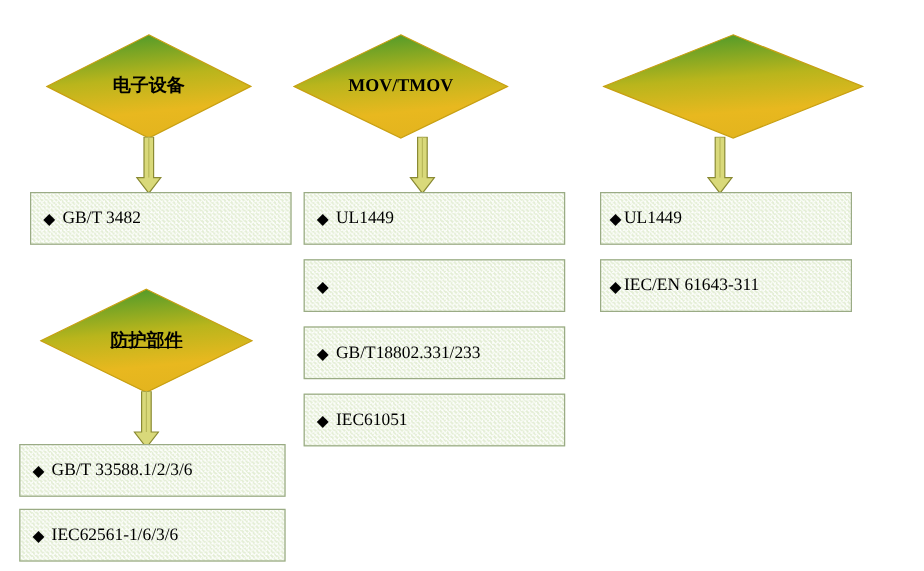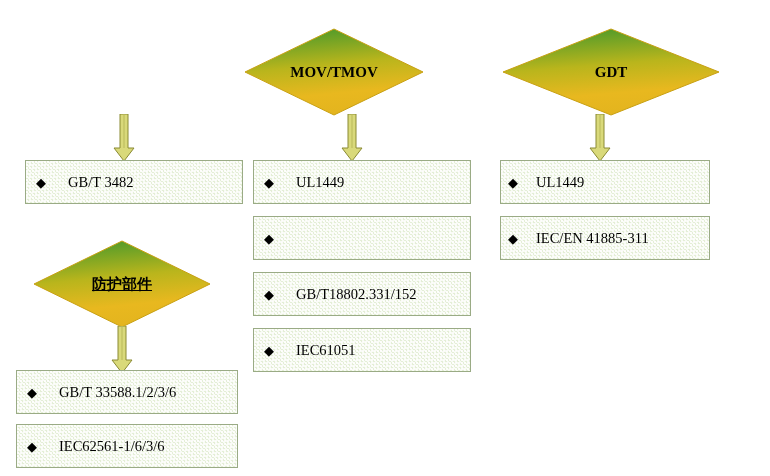--- a/index.html
+++ b/index.html
@@ -67,30 +67,43 @@
     line-height: 1;
     color: #000;
     margin-right: 6px;
     flex: 0 0 auto;
   }
   .box .btext {
     font-family: "Liberation Serif", serif;
     font-size: 14.5px;
     color: #000000;
     white-space: nowrap;
-    margin-left: 16px;
   }
   .box.tight { padding-left: 7px; }
   .box.tight .bullet { margin-right: 2px; }
 </style>
 </head>
 <body>
 
 <div class="canvas">
 
+  <div class="diamond" style="left:38px; top:28px; width:172px; height:88px;">
+    <svg width="172" height="88" viewBox="0 0 172 88">
+      <defs>
+        <linearGradient id="g1" x1="0.35" y1="0" x2="0.55" y2="1">
+          <stop offset="0%" stop-color="#4e9a2a"></stop>
+          <stop offset="42%" stop-color="#b9b51c"></stop>
+          <stop offset="75%" stop-color="#e8b81f"></stop>
+          <stop offset="100%" stop-color="#e3b41e"></stop>
+        </linearGradient>
+      </defs>
+      <polygon points="86,1 171,44 86,87 1,44" fill="url(#g1)" stroke="#c8a012" stroke-width="1"></polygon>
+    </svg>
+    <div class="dlabel" style="top:36px;">电子设备</div>
+  </div>
 
   <div class="arrow" style="left:113px; top:114px; width:22px; height:48px;">
     <svg width="22" height="48" viewBox="0 0 22 48">
       <polygon points="7,0 15,0 15,34 21,34 11,47 1,34 7,34" fill="#d9d97a" stroke="#8a8a33" stroke-width="1"></polygon>
       <line x1="11" y1="0" x2="11" y2="34" stroke="#b9b95a" stroke-width="1"></line>
     </svg>
   </div>
 
   <div class="diamond" style="left:244px; top:28px; width:180px; height:88px;">
     <svg width="180" height="88" viewBox="0 0 180 88">
@@ -119,21 +132,20 @@
       <defs>
         <linearGradient id="g3" x1="0.35" y1="0" x2="0.55" y2="1">
           <stop offset="0%" stop-color="#4e9a2a"></stop>
           <stop offset="42%" stop-color="#b9b51c"></stop>
           <stop offset="75%" stop-color="#e8b81f"></stop>
           <stop offset="100%" stop-color="#e3b41e"></stop>
         </linearGradient>
       </defs>
       <polygon points="109,1 217,44 109,87 1,44" fill="url(#g3)" stroke="#c8a012" stroke-width="1"></polygon>
     </svg>
-    <div class="dlabel" style="top:36px;">GDT</div>
   </div>
 
   <div class="arrow" style="left:589px; top:114px; width:22px; height:48px;">
     <svg width="22" height="48" viewBox="0 0 22 48">
       <polygon points="7,0 15,0 15,34 21,34 11,47 1,34 7,34" fill="#d9d97a" stroke="#8a8a33" stroke-width="1"></polygon>
       <line x1="11" y1="0" x2="11" y2="34" stroke="#b9b95a" stroke-width="1"></line>
     </svg>
   </div>
 
   <div class="diamond" style="left:33px; top:240px; width:178px; height:88px;">
@@ -165,34 +177,34 @@
 
   <div class="box" style="left:253px; top:160px; width:218px; height:44px;">
     <span class="bullet">◆</span>
     <span class="btext">UL1449</span>
   </div>
   <div class="box" style="left:253px; top:216px; width:218px; height:44px;">
     <span class="bullet">◆</span>
   </div>
   <div class="box" style="left:253px; top:272px; width:218px; height:44px;">
     <span class="bullet">◆</span>
-    <span class="btext">GB/T18802.331/152</span>
+    <span class="btext">GB/T18802.331/233</span>
   </div>
   <div class="box" style="left:253px; top:328px; width:218px; height:44px;">
     <span class="bullet">◆</span>
     <span class="btext">IEC61051</span>
   </div>
 
   <div class="box tight" style="left:500px; top:160px; width:210px; height:44px;">
     <span class="bullet">◆</span>
     <span class="btext">UL1449</span>
   </div>
   <div class="box tight" style="left:500px; top:216px; width:210px; height:44px;">
     <span class="bullet">◆</span>
-    <span class="btext">IEC/EN 41885-311</span>
+    <span class="btext">IEC/EN 61643-311</span>
   </div>
 
   <div class="box" style="left:16px; top:370px; width:222px; height:44px;">
     <span class="bullet">◆</span>
     <span class="btext">GB/T 33588.1/2/3/6</span>
   </div>
   <div class="box" style="left:16px; top:424px; width:222px; height:44px;">
     <span class="bullet">◆</span>
     <span class="btext">IEC62561-1/6/3/6</span>
   </div>

